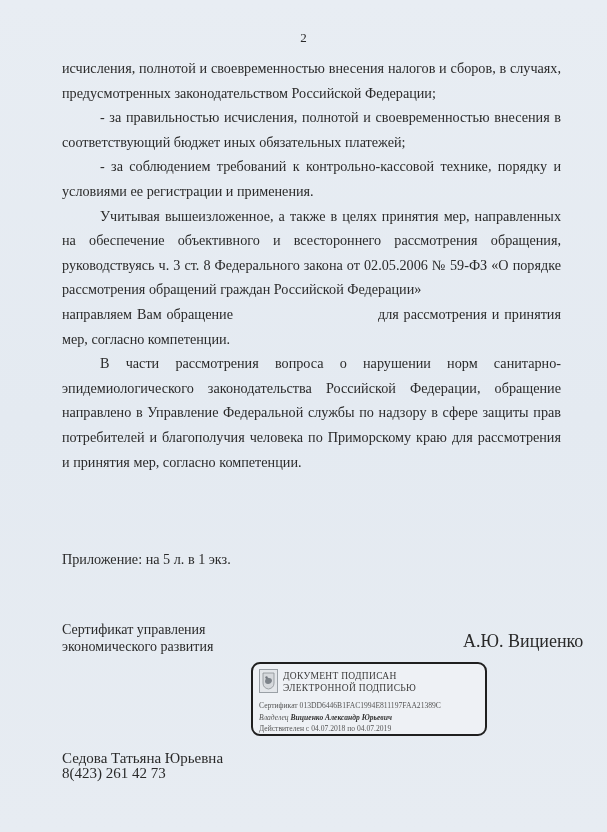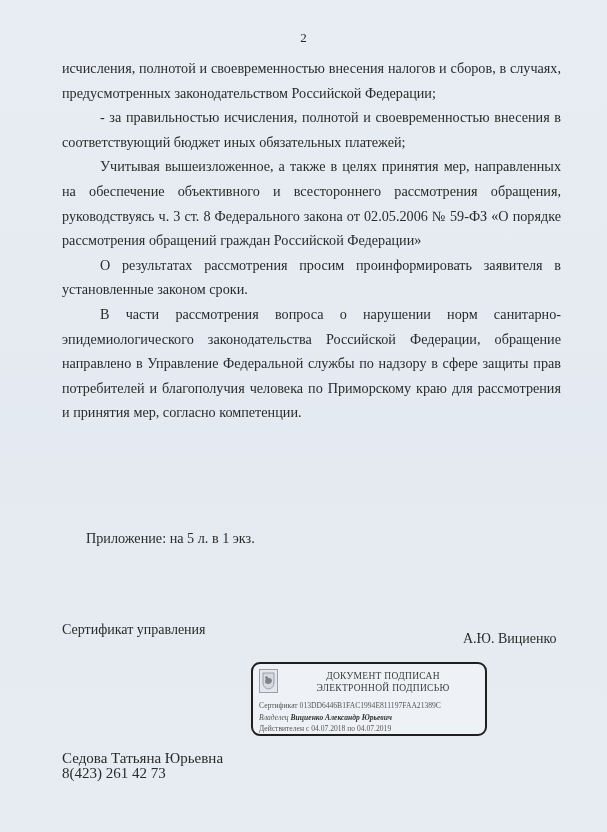--- a/index.html
+++ b/index.html
@@ -19,69 +19,71 @@
     }
     .body-text {
       position: absolute; left: 62px; top: 56px; width: 499px;
       font-size: 14.2px; line-height: 24.6px;
     }
     .body-text p { margin: 0; text-align: justify; text-align-last: left; }
     .body-text p.indent { text-indent: 38px; }
     .body-text p.indent-dash { text-indent: 38px; }
     .gap { display: inline-block; width: 145px; }
     .appendix {
-      position: absolute; left: 62px; top: 530px; font-size: 14.2px; margin-left: 24px;
+      position: absolute; left: 62px; top: 551px; font-size: 14.2px;
     }
     .signer-title {
       position: absolute; left: 62px; top: 621px; font-size: 14px; line-height: 17px;
     }
     .signer-name {
-      position: absolute; left: 463px; top: 631px; font-size: 14px;
+      position: absolute; left: 463px; top: 631px; font-size: 18px;
     }
     .stamp {
       position: absolute; left: 251px; top: 662px; width: 236px; height: 74px;
       border: 2.5px solid #1f1f1f; border-radius: 9px; box-sizing: border-box;
       background: #eef1f5;
     }
     .stamp-emblem {
       position: absolute; left: 6px; top: 5px; width: 17px; height: 22px;
       border: 1px solid #9aa0a6; background: #e3e6ea;
       display: flex; align-items: center; justify-content: center;
     }
     .stamp-head {
       position: absolute; left: 30px; top: 6px; width: 200px;
-      text-align: center; font-size: 9.5px; line-height: 12px; letter-spacing: 0.3px; color: #3a3a3a;
+      text-align: left; font-size: 9.5px; line-height: 12px; letter-spacing: 0.3px; color: #3a3a3a;
     }
     .stamp-line {
       position: absolute; left: 6px; font-size: 7.6px; color: #555; white-space: nowrap; text-align: right;
     }
     .stamp-line b { color: #333; }
     .contact {
       position: absolute; left: 62px; top: 751px; font-size: 15px; line-height: 15px;
     }
   </style>
 </head>
 <body>
 
 <div class="page">
 
   <div class="page-num">2</div>
 
   <div class="body-text">
     <p>исчисления, полнотой и своевременностью внесения налогов и сборов, в случаях, предусмотренных законодательством Российской Федерации;</p>
     <p class="indent-dash">- за правильностью исчисления, полнотой и своевременностью внесения в соответствующий бюджет иных обязательных платежей;</p>
+    <p class="indent-dash">-  за соблюдением требований к контрольно-кассовой технике, порядку и условиями ее регистрации и применения.</p>
     <p class="indent">Учитывая вышеизложенное, а также в целях принятия мер, направленных на обеспечение объективного и всестороннего рассмотрения обращения, руководствуясь ч. 3 ст. 8 Федерального закона от 02.05.2006 № 59-ФЗ «О порядке рассмотрения обращений граждан Российской Федерации»</p>
-    <p class="indent">О результатах рассмотрения просим проинформировать заявителя в установленные законом сроки.</p>
+    <p><span>направляем Вам обращение</span><span class="gap"></span><span>для рассмотрения и принятия мер, согласно компетенции.</span></p>
     <p class="indent">В части рассмотрения вопроса о нарушении норм санитарно-эпидемиологического законодательства Российской Федерации, обращение направлено в Управление Федеральной службы по надзору в сфере защиты прав потребителей и благополучия человека по Приморскому краю для рассмотрения и принятия мер, согласно компетенции.</p>
   </div>
 
   <div class="appendix">Приложение: на 5 л. в 1 экз.</div>
 
   <div class="signer-title">
     <div>Сертификат управления</div>
+    <div>экономического развития</div>
   </div>
   <div class="signer-name">А.Ю. Вициенко</div>
 
   <div class="stamp">
     <div class="stamp-emblem">
       <svg width="13" height="18" viewBox="0 0 13 18">
         <path d="M1 1 H12 V11 Q12 16 6.5 17 Q1 16 1 11 Z" fill="#d6d9dd" stroke="#8b9096" stroke-width="0.8"></path>
         <path d="M3 9 Q4 5 7 6 Q10 6 10 9 Q9 12 6 12 Q3 12 3 9 Z" fill="#7d838a"></path>
         <circle cx="4.5" cy="5.5" r="1.2" fill="#6f757c"></circle>
       </svg>

